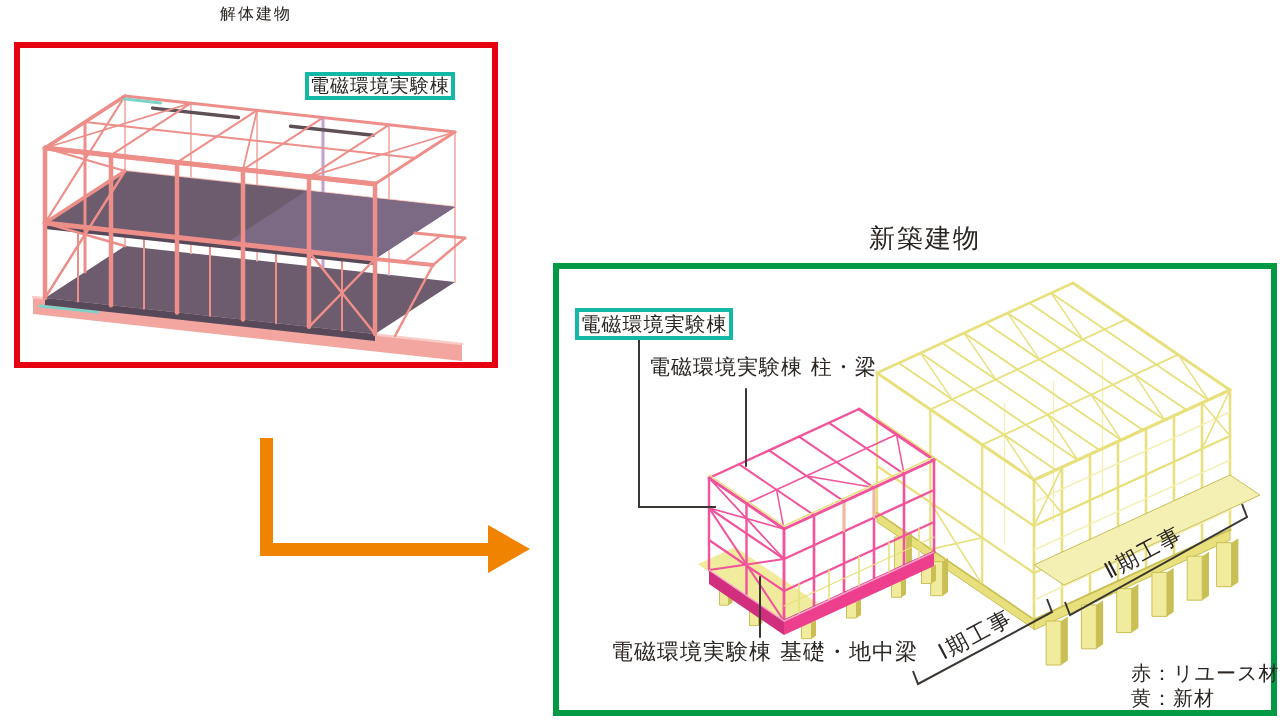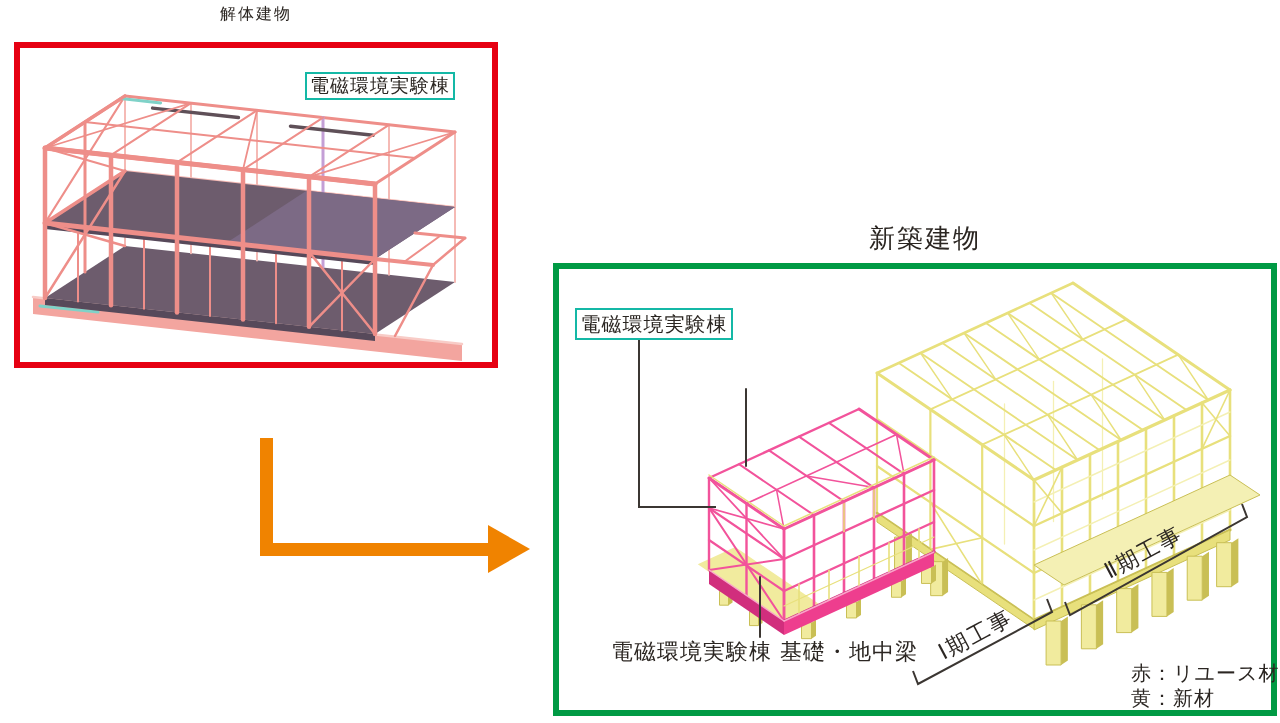--- a/index.html
+++ b/index.html
@@ -1,21 +1,21 @@
 <!DOCTYPE html>
 <html><head>
 <meta charset="utf-8">
 <style>
   html,body{margin:0;padding:0;background:#fff;}
   body{width:1280px;height:723px;position:relative;overflow:hidden;
        font-family:"DejaVu Sans","Liberation Sans",sans-serif;color:#2b2622;}
   .abs{position:absolute;}
   .panel-title{font-size:16px;letter-spacing:2px;text-align:center;white-space:nowrap;}
   .frame-box{position:absolute;background:#fff;box-sizing:border-box;}
-  .tag-box{position:absolute;background:#fff;border:2px solid #14b8a6;box-sizing:border-box;
+  .tag-box{position:absolute;background:#fff;border:4px solid #14b8a6;box-sizing:border-box;
            display:flex;align-items:center;justify-content:center;font-size:19px;
            letter-spacing:1px;white-space:nowrap;z-index:5;}
   .annotation{position:absolute;font-size:21px;letter-spacing:1px;white-space:nowrap;z-index:5;}
   .legend{position:absolute;font-size:20px;line-height:25px;letter-spacing:1px;
           white-space:nowrap;z-index:5;}
   svg{position:absolute;left:0;top:0;}
 </style>
 </head>
 <body>
 
@@ -229,20 +229,21 @@
       <path d="M187,120L187,197" stroke="#3b3632" stroke-width="2" fill="none" stroke-linecap="round" opacity="1"></path>
       <path d="M201,308L201,368" stroke="#3b3632" stroke-width="2" fill="none" stroke-linecap="round" opacity="1"></path>
       <path d="M354,402L359,415L493,343L488,330" stroke="#3b3632" stroke-width="2" fill="none"></path>
       <path d="M506,333L511,346L688,248L683,235" stroke="#3b3632" stroke-width="2" fill="none"></path>
       <text transform="translate(420,372) rotate(-28)" text-anchor="middle" font-size="22" letter-spacing="2" fill="#2b2622">Ⅰ期工事</text>
       <text transform="translate(588,290) rotate(-28)" text-anchor="middle" font-size="22" letter-spacing="2" fill="#2b2622">Ⅱ期工事</text>
     </svg>
 
   <div class="tag-box" style="left:16px;top:39px;width:158px;height:32px;font-size:20px;">電磁環境実験棟</div>
 
+  <div class="annotation" style="left:90px;top:84px;">電磁環境実験棟 柱・梁</div>
 
   <div class="annotation" style="left:52px;top:368px;font-size:22px;">電磁環境実験棟 基礎・地中梁</div>
 
   <div class="legend" style="left:572px;top:392px;">
     <div>赤：リユース材</div>
     <div>黄：新材</div>
   </div>
 </div>
 
 </body></html>

